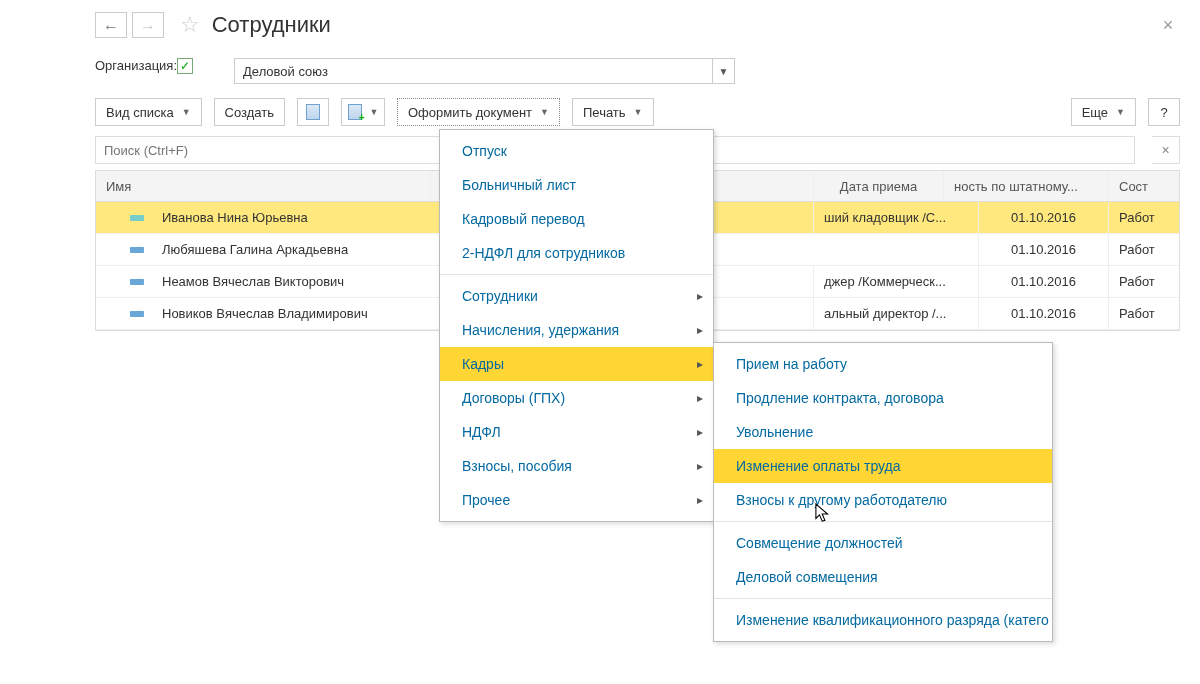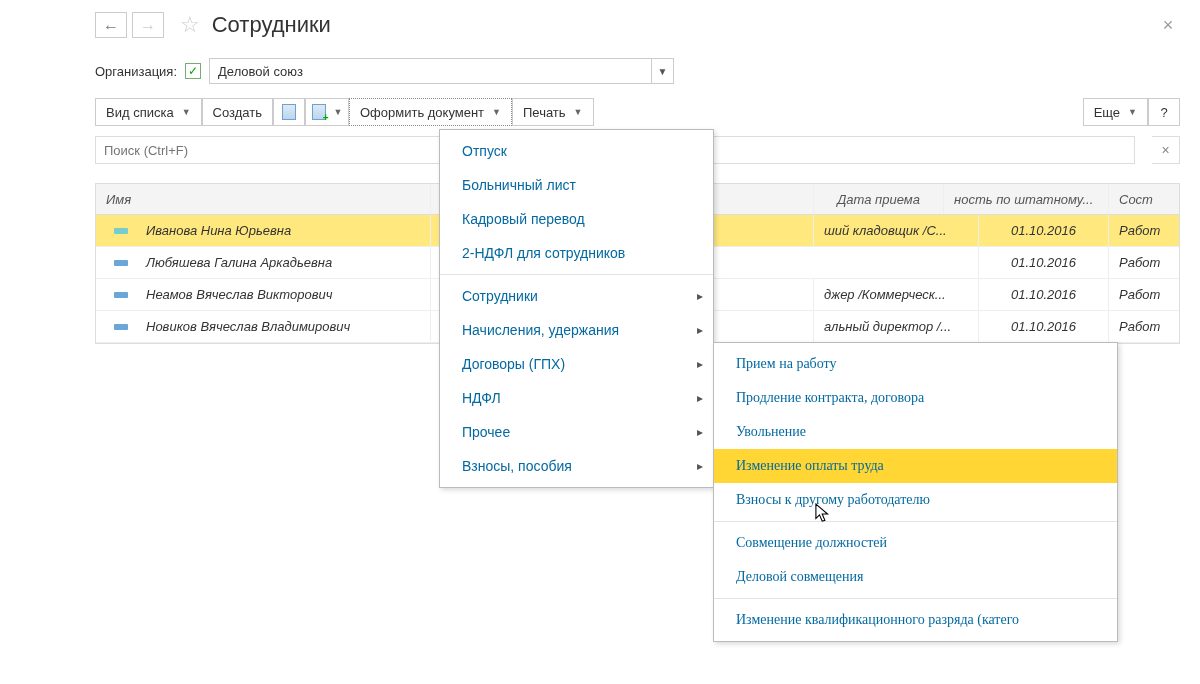--- a/index.html
+++ b/index.html
@@ -17,76 +17,77 @@
     width: 32px; height: 26px; border: 1px solid #ccc; background: #fff;
     display: inline-flex; align-items: center; justify-content: center;
     color: #777; font-size: 16px; cursor: pointer;
   }
   .nav-btn + .nav-btn { margin-left: -1px; }
   .star-icon { color: #ccc; font-size: 22px; margin: 0 6px 0 10px; }
   .page-title { font-size: 22px; font-weight: 400; color: #333; }
   .close-x {
     margin-left: auto; color: #999; font-size: 18px; width: 24px; text-align: center; cursor: pointer;
   }
-  .filter-row { display: flex; align-items: center; gap: 8px; margin-bottom: 14px; }
+  .filter-row { display: flex; align-items: flex-start; gap: 0; margin-bottom: 14px; }
   .filter-label { font-size: 13px; }
   .chk {
     width: 16px; height: 16px; border: 1px solid #7a7; display: inline-flex; align-items: center; justify-content: center;
     font-size: 12px; color: #0a0; background: #fff;
   }
   .select {
     display: flex; align-items: center; border: 1px solid #ccc; height: 26px;
-    width: 465px;
+    width: 501px;
+    margin-left: 41px;
   }
   .select .sel-text { flex: 1; padding: 0 8px; font-size: 13px; }
   .select .dd-btn {
     width: 22px; height: 100%; border-left: 1px solid #ccc; display: flex; align-items: center; justify-content: center;
     font-size: 10px; color: #555;
   }
-  .toolbar { display: flex; align-items: center; margin-bottom: 10px; }
+  .toolbar { display: flex; align-items: center; gap: 12px; margin-bottom: 10px; }
   .btn {
     border: 1px solid #ccc; background: #fff; height: 28px; padding: 0 10px;
     display: inline-flex; align-items: center; gap: 6px; font-size: 13px; cursor: pointer;
   }
   .btn.icon-only { width: 32px; padding: 0; justify-content: center; }
   .btn .caret { font-size: 9px; color: #666; margin-left: 2px; }
   .btn.active { border: 1px dotted #888; }
   .spacer { flex: 1; }
   .icon-sheet {
     width: 14px; height: 16px; background: linear-gradient(#dceaf7,#bcd5ee);
     border: 1px solid #6fa0ce; display: inline-block;
   }
   .icon-sheet.with-plus { position: relative; }
   .icon-sheet.with-plus::after {
     content: "+"; position: absolute; right: -4px; bottom: -4px;
     font-size: 10px; color: #0a0; font-weight: bold;
   }
-  .search-row { display: flex; margin-bottom: 19px; position: relative; gap: 17px; }
+  .search-row { display: flex; margin-bottom: 6px; position: relative; gap: 17px; }
   .search-input {
     flex: 1; height: 28px; border: 1px solid #ddd; padding: 0 8px; font-size: 13px; color: #aaa;
     background: #fff; outline: none;
   }
   .search-clear {
     width: 28px; height: 28px; border: 1px solid #ddd; border-left: none; background: #fff;
     display: flex; align-items: center; justify-content: center; color: #888; font-size: 14px;
   }
   .table { border: 1px solid #ddd; border-top: none; width: 100%; }
   .thead, .trow { display: flex; height: 32px; align-items: stretch; }
   .thead { background: #f4f4f4; border-top: 1px solid #ddd; border-bottom: 1px solid #ddd; }
   .th, .td {
     border-right: 1px solid #eee; padding: 0 10px; display: flex; align-items: center;
-    font-size: 13px; overflow: hidden; white-space: nowrap; text-overflow: ellipsis; font-style: italic;
+    font-size: 13px; overflow: hidden; white-space: nowrap; text-overflow: ellipsis;
   }
   .th { color: #555; font-weight: 400; }
   .c-name { width: 335px; }
   .c-pos  { flex: 1; min-width: 0; }
   .c-pos2 { width: 165px; }
   .c-date { width: 130px; justify-content: center; }
   .c-st   { width: 70px; border-right: none; }
-  .trow { border-bottom: 1px solid #eee; }
+  .trow { border-bottom: 1px solid #eee; padding-left: 16px; }
   .trow.selected { background: #ffe97f; }
   .row-icon {
     width: 14px; height: 6px; background: #7cc; border-radius: 1px; margin-right: 18px;
     position: relative; flex: none;
   }
   .row-icon.blue { background: #6aa6d8; }
   .td.c-name { padding-left: 18px; }
 
   
   .menu {
@@ -98,21 +99,21 @@
     height: 34px; display: flex; align-items: center; padding: 0 22px;
     font-size: 14px; color: #0369a1; cursor: pointer; position: relative;
     white-space: nowrap;
   }
   .menu-item.has-sub::after {
     content: "▸"; position: absolute; right: 10px; font-size: 12px; color: #555;
   }
   .menu-item.highlight { background: #ffd633; }
   .menu .sep { height: 1px; background: #e3e3e3; margin: 4px 0; }
   .menu-main { left: 439px; top: 129px; width: 275px; }
-  .menu-sub { left: 713px; top: 342px; width: 405px; font-family: Liberation Serif, serif; }
+  .menu-sub { left: 713px; top: 342px; width: 340px; }
 
   .cursor-img {
     position: absolute; left: 815px; top: 503px; z-index: 20; pointer-events: none;
   }
   .cursor-img svg { width: 18px; height: 22px; }
 </style>
 </head>
 <body>
 
 <div class="app">
@@ -220,24 +221,25 @@
 </div>
 
 <div class="menu menu-main" id="menu-main">
     <div class="menu-item">Отпуск</div>
     <div class="menu-item">Больничный лист</div>
     <div class="menu-item">Кадровый перевод</div>
     <div class="menu-item">2-НДФЛ для сотрудников</div>
     <div class="sep"></div>
     <div class="menu-item has-sub">Сотрудники</div>
     <div class="menu-item has-sub">Начисления, удержания</div>
+    <div class="menu-item has-sub highlight">Кадры</div>
     <div class="menu-item has-sub">Договоры (ГПХ)</div>
     <div class="menu-item has-sub">НДФЛ</div>
+    <div class="menu-item has-sub">Взносы, пособия</div>
     <div class="menu-item has-sub">Прочее</div>
-    <div class="menu-item has-sub">Взносы, пособия</div>
   </div>
 
 <div class="menu menu-sub" id="menu-sub">
     <div class="menu-item">Прием на работу</div>
     <div class="menu-item">Продление контракта, договора</div>
     <div class="menu-item">Увольнение</div>
     <div class="menu-item highlight">Изменение оплаты труда</div>
     <div class="menu-item">Взносы к другому работодателю</div>
     <div class="sep"></div>
     <div class="menu-item">Совмещение должностей</div>

